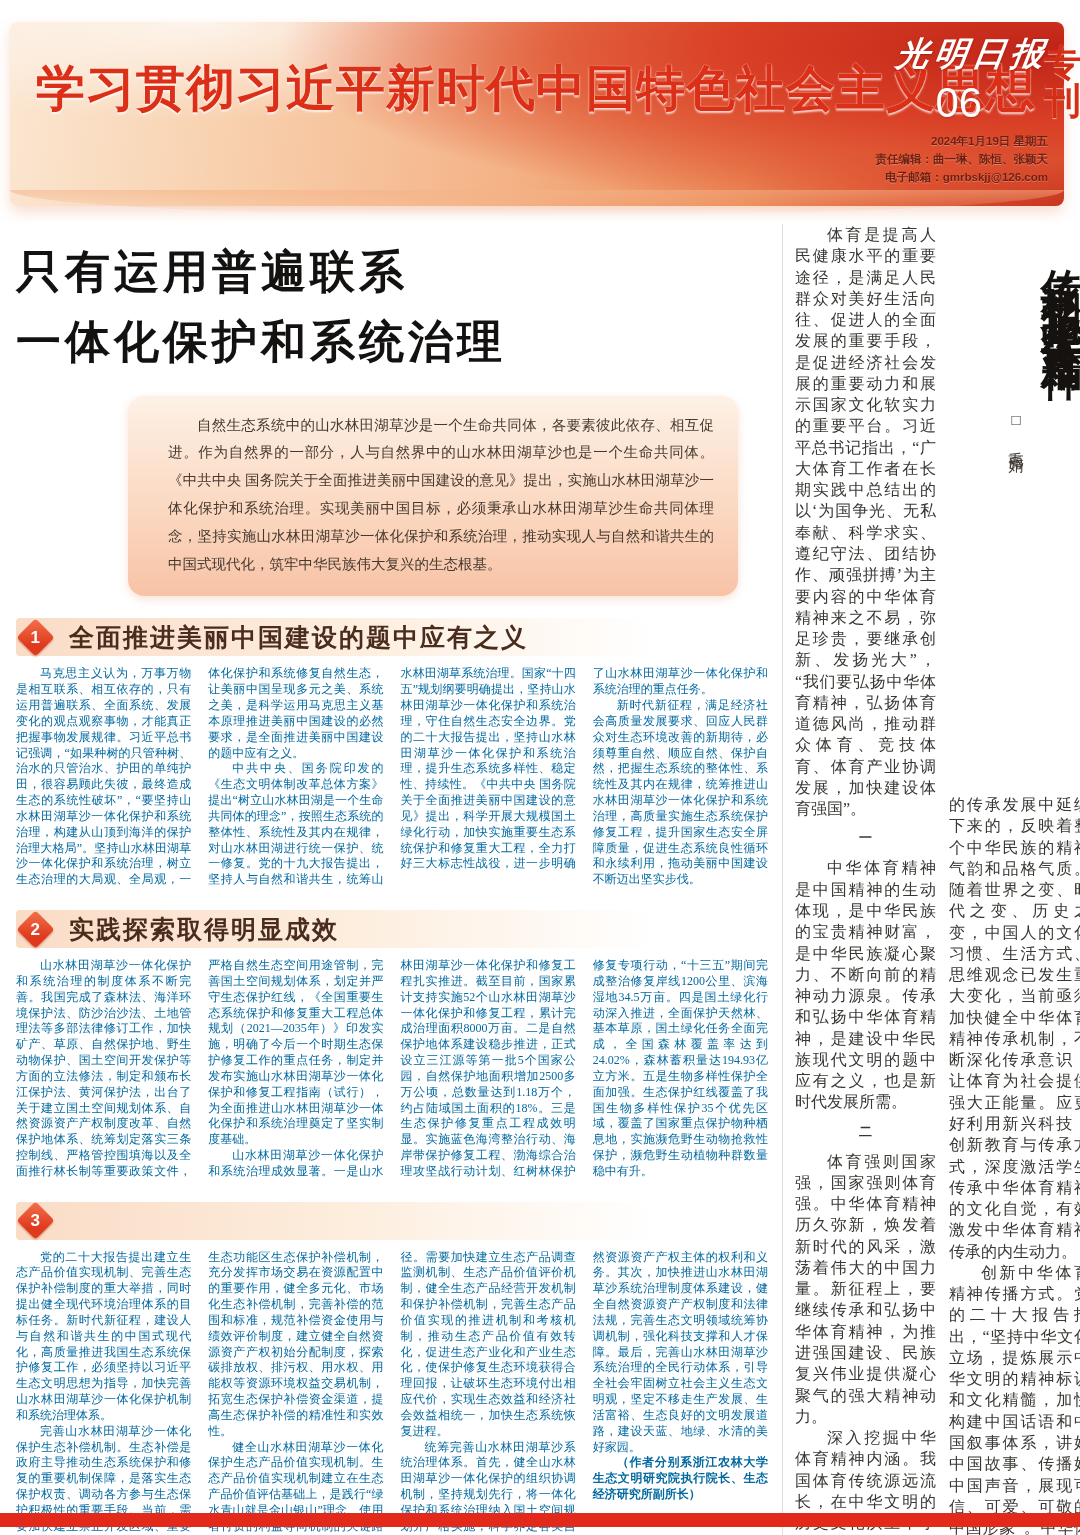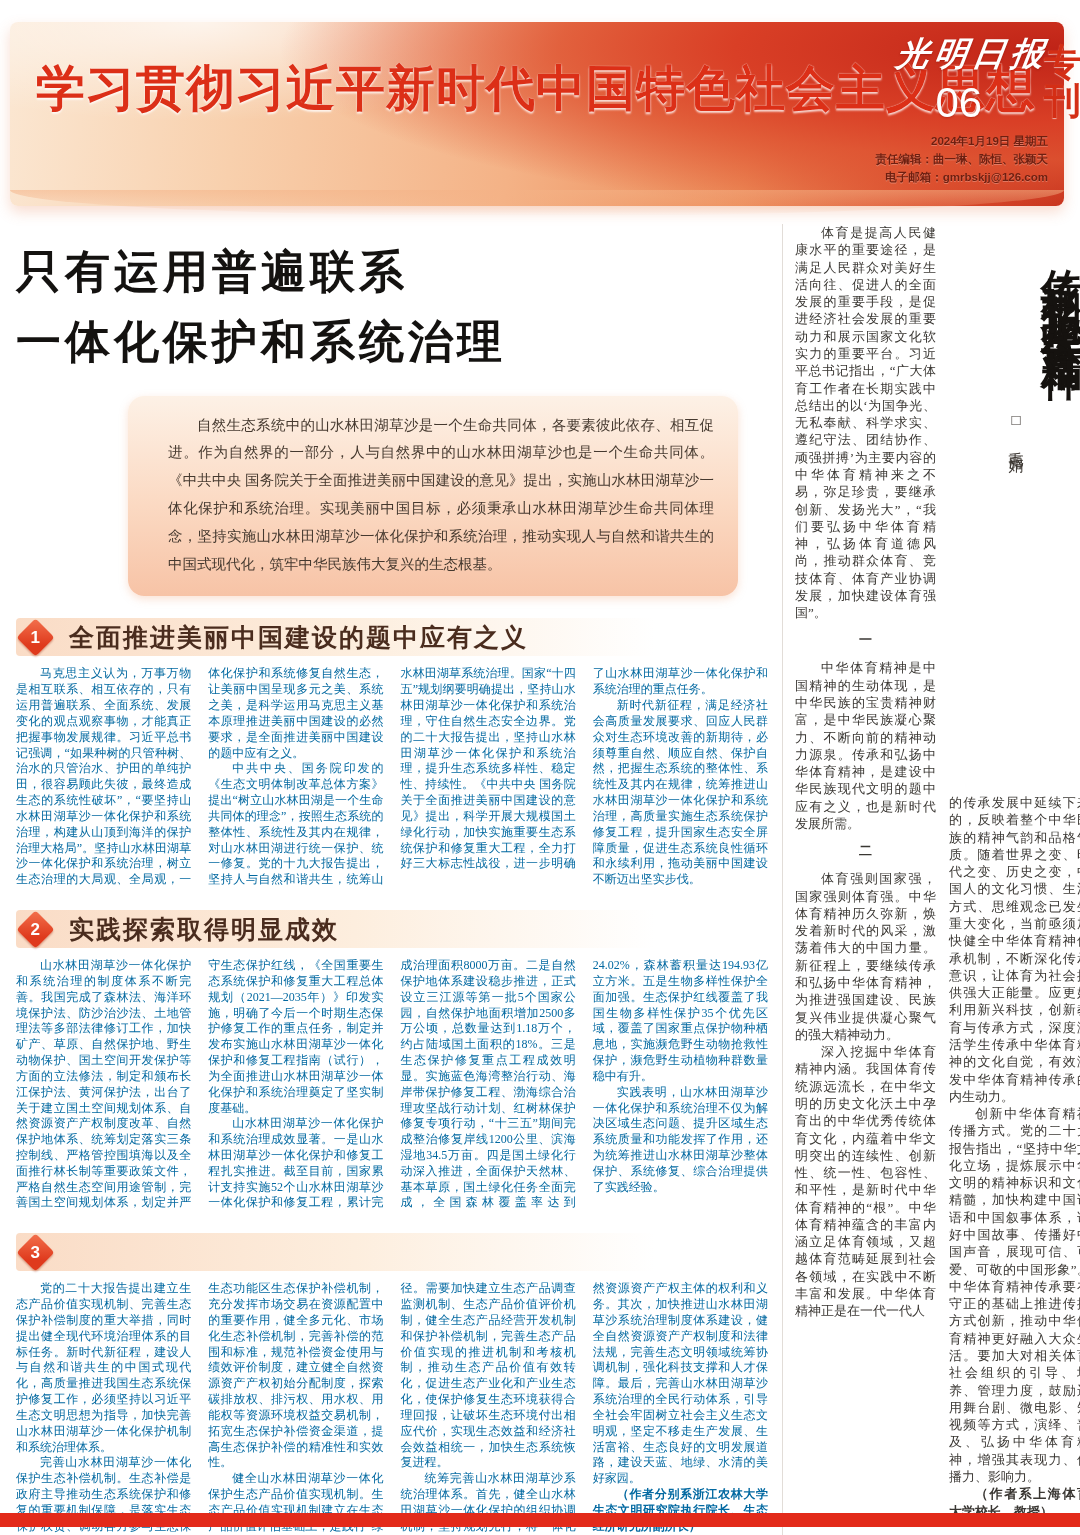--- a/index.html
+++ b/index.html
@@ -46,21 +46,21 @@
       background:linear-gradient(135deg,#f3714d 0%,#df3a1d 70%);box-shadow:1px 1px 2px rgba(160,50,20,.4);
       display:flex;align-items:center;justify-content:center;}
   .diamond i{transform:rotate(-45deg);font-style:normal;color:#fff;font-weight:700;
       font-family:"Liberation Sans","DejaVu Sans",sans-serif;font-size:17px;}
   .section-header h3{margin:0 0 0 20px;font-size:25px;letter-spacing:2px;color:#4a2c1e;font-weight:900;}
   .section-body{margin-top:10px;column-count:4;column-gap:17px;}
   .section-body p{margin:0;font-size:12px;line-height:1.32;text-align:justify;text-indent:2em;color:#0369a1;}
   .attribution{font-weight:700;color:#1e1b18;}
   
   .r-col{width:141px;flex:none;}
-  .r-col p{margin:0;font-size:13px;line-height:1.33;text-align:justify;text-indent:2em;color:#3a3733;}
+  .r-col p{margin:0;font-size:16px;line-height:1.33;text-align:justify;text-indent:2em;color:#3a3733;}
   .r-col p.no-indent{text-indent:0;}
   .marker{text-align:center;font-size:13px;font-weight:700;color:#3a3733;margin:10px 0;}
   .vtitle-area{height:556px;display:flex;justify-content:flex-end;}
   .v-byline{writing-mode:vertical-rl;font-size:15px;letter-spacing:4px;color:#3c3732;margin:188px 10px 0 0;}
   .v-title{writing-mode:vertical-rl;font-size:41px;font-weight:900;letter-spacing:9px;color:#15120f;margin-top:12px;}
   .r-col2-text{margin-top:14px;}
   
   .bottom-bar{position:absolute;left:0;right:0;bottom:8px;height:14px;background:#e32a1a;}
 </style>
 </head>
@@ -116,21 +116,20 @@
       <div class="section">
         <div class="section-header">
           <span class="diamond">
               <i>2</i>
             </span>
           <h3>实践探索取得明显成效</h3>
         </div>
         <div class="section-body">
           <p>山水林田湖草沙一体化保护和系统治理的制度体系不断完善。我国完成了森林法、海洋环境保护法、防沙治沙法、土地管理法等多部法律修订工作，加快矿产、草原、自然保护地、野生动物保护、国土空间开发保护等方面的立法修法，制定和颁布长江保护法、黄河保护法，出台了关于建立国土空间规划体系、自然资源资产产权制度改革、自然保护地体系、统筹划定落实三条控制线、严格管控围填海以及全面推行林长制等重要政策文件，严格自然生态空间用途管制，完善国土空间规划体系，划定并严守生态保护红线，《全国重要生态系统保护和修复重大工程总体规划（2021—2035年）》印发实施，明确了今后一个时期生态保护修复工作的重点任务，制定并发布实施山水林田湖草沙一体化保护和修复工程指南（试行），为全面推进山水林田湖草沙一体化保护和系统治理奠定了坚实制度基础。</p>
           <p>山水林田湖草沙一体化保护和系统治理成效显著。一是山水林田湖草沙一体化保护和修复工程扎实推进。截至目前，国家累计支持实施52个山水林田湖草沙一体化保护和修复工程，累计完成治理面积8000万亩。二是自然保护地体系建设稳步推进，正式设立三江源等第一批5个国家公园，自然保护地面积增加2500多万公顷，总数量达到1.18万个，约占陆域国土面积的18%。三是生态保护修复重点工程成效明显。实施蓝色海湾整治行动、海岸带保护修复工程、渤海综合治理攻坚战行动计划、红树林保护修复专项行动，“十三五”期间完成整治修复岸线1200公里、滨海湿地34.5万亩。四是国土绿化行动深入推进，全面保护天然林、基本草原，国土绿化任务全面完成，全国森林覆盖率达到24.02%，森林蓄积量达194.93亿立方米。五是生物多样性保护全面加强。生态保护红线覆盖了我国生物多样性保护35个优先区域，覆盖了国家重点保护物种栖息地，实施濒危野生动物抢救性保护，濒危野生动植物种群数量稳中有升。</p>
-          <p>实践表明，山水林田湖草沙一体化保护和系统治理不仅为解决区域生态问题、提升区域生态系统质量和功能发挥了作用，还为统筹推进山水林田湖草沙整体保护、系统修复、综合治理提供了实践经验。</p>
         </div>
       </div>
 
       <div class="section">
         <div class="section-header">
           <span class="diamond">
               <i>3</i>
             </span>
         </div>
         <div class="section-body">

